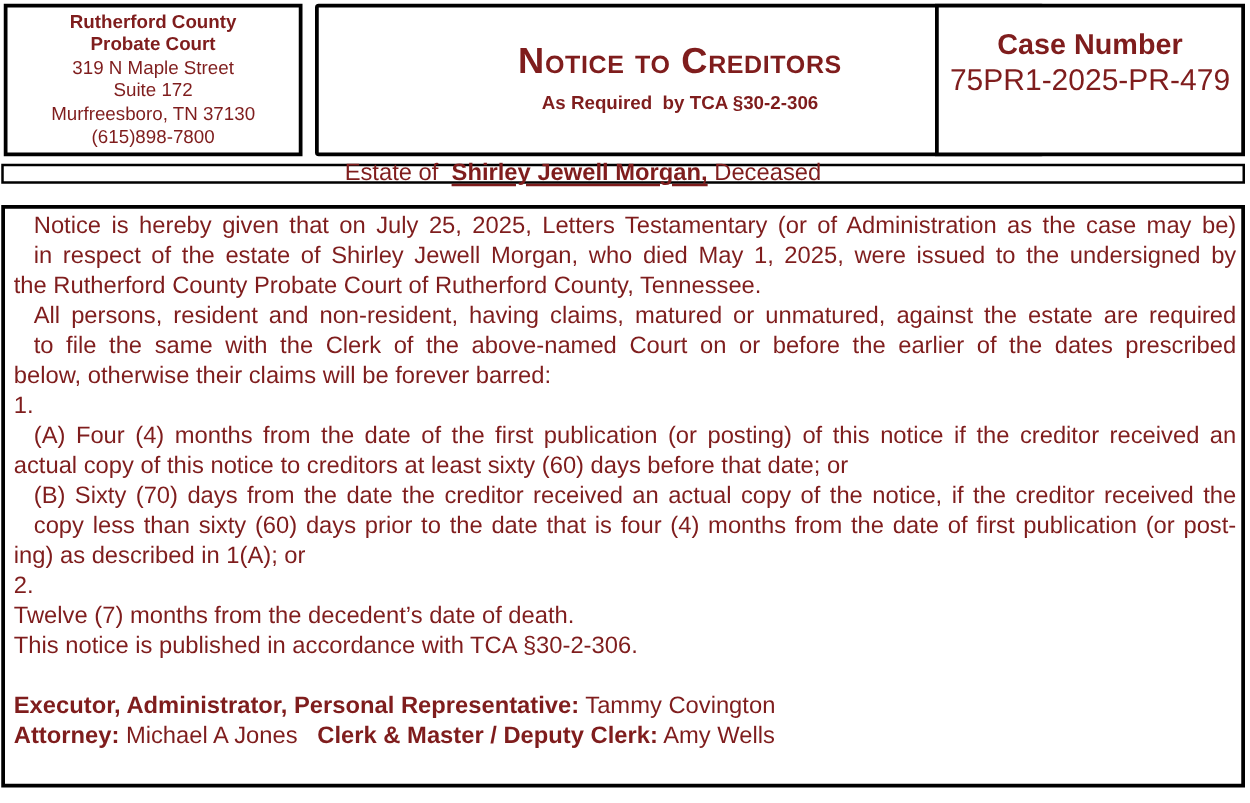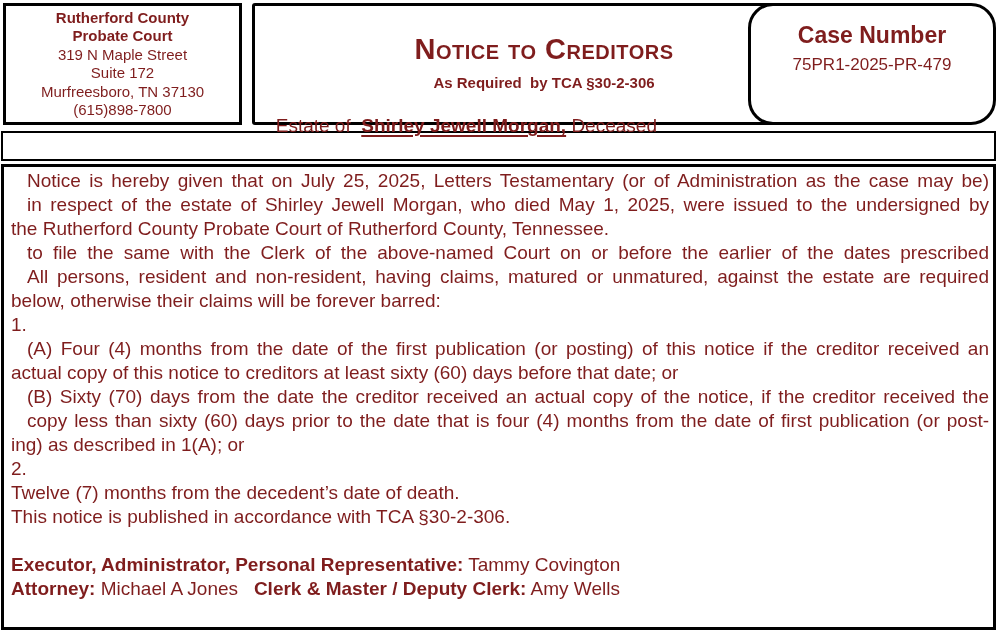--- a/index.html
+++ b/index.html
@@ -17,28 +17,28 @@
   }
   .court-box { left:3px; width:239px; }
   .court-line { font-size:15px; line-height:18.5px; }
   .court-line.b { font-weight:bold; }
   .title-box { left:252px; width:584px; border-radius:3px; }
   .title-main {
     font-variant:small-caps; font-weight:bold; font-size:29px; line-height:36px;
     letter-spacing:0.5px;
   }
   .title-sub { font-weight:bold; font-size:15px; line-height:31px; white-space:pre-wrap; }
-  .case-box { left:748px; width:248px; padding-bottom:28px;border-radius:25px; }
+  .case-box { left:748px; width:248px; padding-bottom:28px; }
   .case-label { font-weight:bold; font-size:23px; line-height:29px; }
-  .case-num { font-size:17px; line-height:29px; }
+  .case-num { font-size:24px; line-height:29px; }
 
   .estate-box {
-    position:absolute; left:1px; top:131px; width:995px; height:30px;
+    position:absolute; left:1px; top:131px; width:995px; height:16px;
     box-sizing:border-box; border:2px solid #000; background:#fff;
-    display:flex; align-items:flex-end; justify-content:center;
+    display:flex; align-items:center; justify-content:center;
     font-size:19px;
   }
   .estate-inner { white-space:pre-wrap; transform:translateX(-48px); }
   .estate-name {
     font-weight:bold; text-decoration:underline;
     text-decoration-thickness:2px; text-underline-offset:3px;
   }
 
   .body-box {
     position:absolute; left:1px; top:164px; width:995px; height:466px;
@@ -79,22 +79,22 @@
   <div class="estate-box">
     <div class="estate-inner">
       <span>Estate of  </span><span class="estate-name">Shirley Jewell Morgan,</span><span> Deceased</span>
     </div>
   </div>
 
   <div class="body-box" id="body-box">
       <div class="bline jline">Notice is hereby given that on July 25, 2025, Letters Testamentary (or of Administration as the case may be)</div>
       <div class="bline jline">in respect of the estate of Shirley Jewell Morgan, who died May 1, 2025, were issued to the undersigned by</div>
       <div class="bline lline">the Rutherford County Probate Court of Rutherford County, Tennessee.</div>
+      <div class="bline jline">All persons, resident and non-resident, having claims, matured or unmatured, against the estate are required</div>
       <div class="bline jline">to file the same with the Clerk of the above-named Court on or before the earlier of the dates prescribed</div>
-      <div class="bline jline">All persons, resident and non-resident, having claims, matured or unmatured, against the estate are required</div>
       <div class="bline lline">below, otherwise their claims will be forever barred:</div>
       <div class="bline lline">1.</div>
       <div class="bline jline">(A) Four (4) months from the date of the first publication (or posting) of this notice if the creditor received an</div>
       <div class="bline lline">actual copy of this notice to creditors at least sixty (60) days before that date; or</div>
       <div class="bline jline">(B) Sixty (70) days from the date the creditor received an actual copy of the notice, if the creditor received the</div>
       <div class="bline jline">copy less than sixty (60) days prior to the date that is four (4) months from the date of first publication (or post-</div>
       <div class="bline lline">ing) as described in 1(A); or</div>
       <div class="bline lline">2.</div>
       <div class="bline lline">Twelve (7) months from the decedent’s date of death.</div>
       <div class="bline lline">This notice is published in accordance with TCA §30-2-306.</div>

